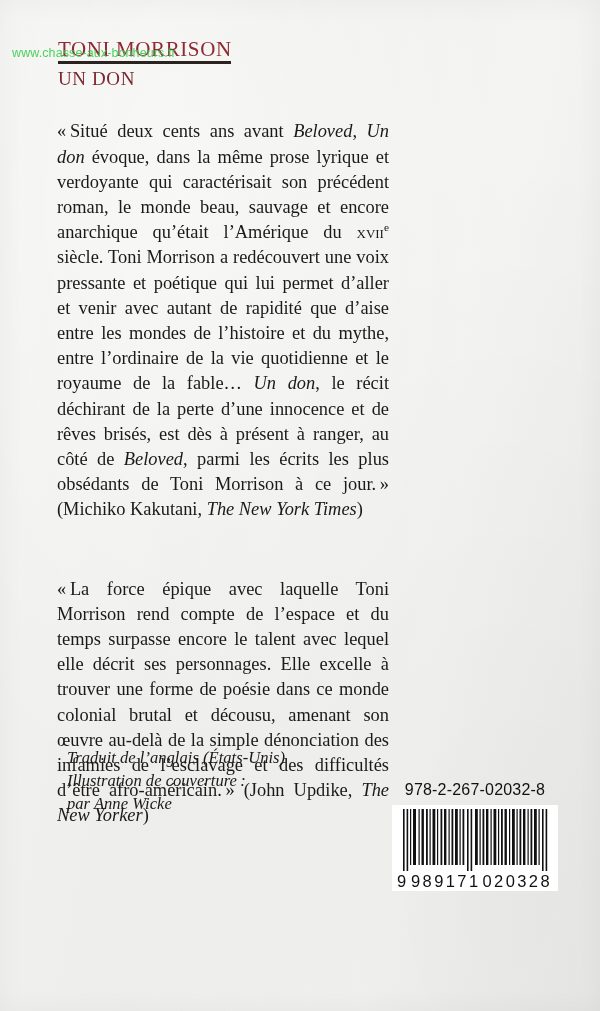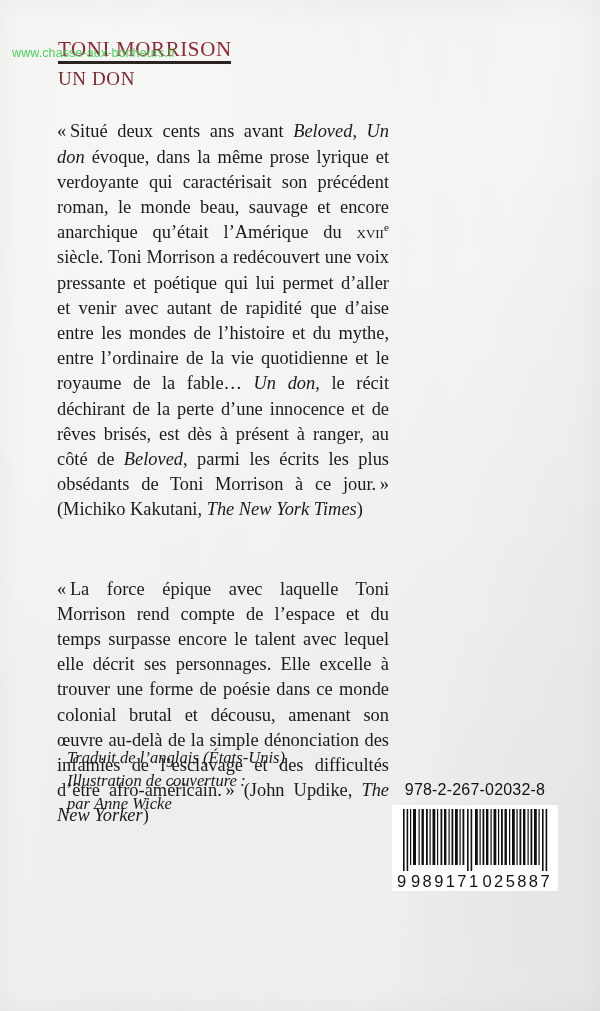--- a/index.html
+++ b/index.html
@@ -281,20 +281,20 @@
           <rect x="139" y="2" width="2.8" height="56"></rect>
           <rect x="143.5" y="2" width="1.2" height="56"></rect>
 
           <rect x="147" y="2" width="1.6" height="62"></rect>
           <rect x="150.6" y="2" width="1.6" height="62"></rect>
         </g>
       </svg>
       <div class="barcode-digits">
         <span class="bd-lead">9</span>
         <span class="bd-left">989171</span>
-        <span class="bd-right">025887</span>
+        <span class="bd-right">020328</span>
       </div>
     </div>
   </div>
 
 
   <div class="edge-shade"></div>
 </div>
 
 </body></html>

